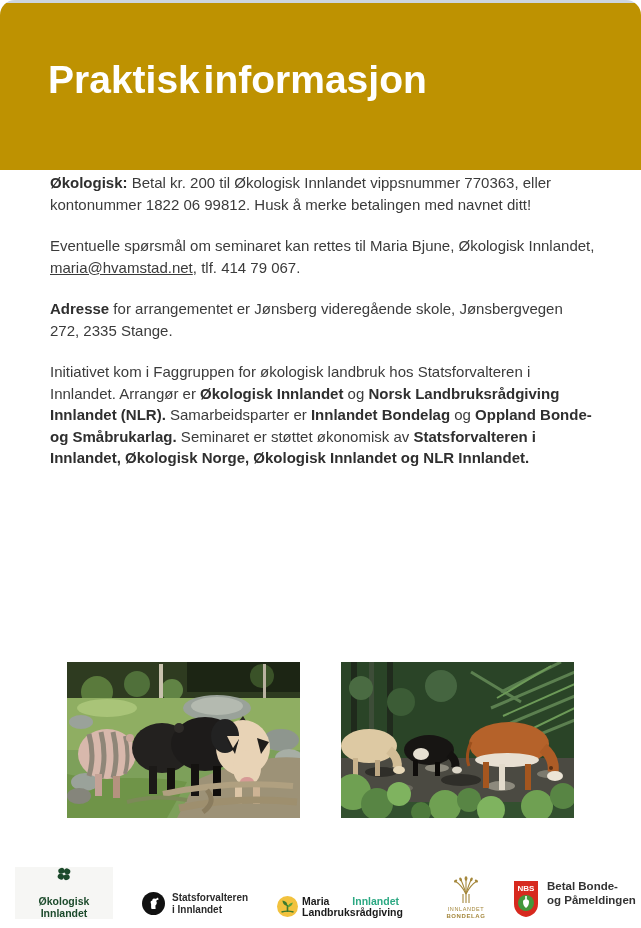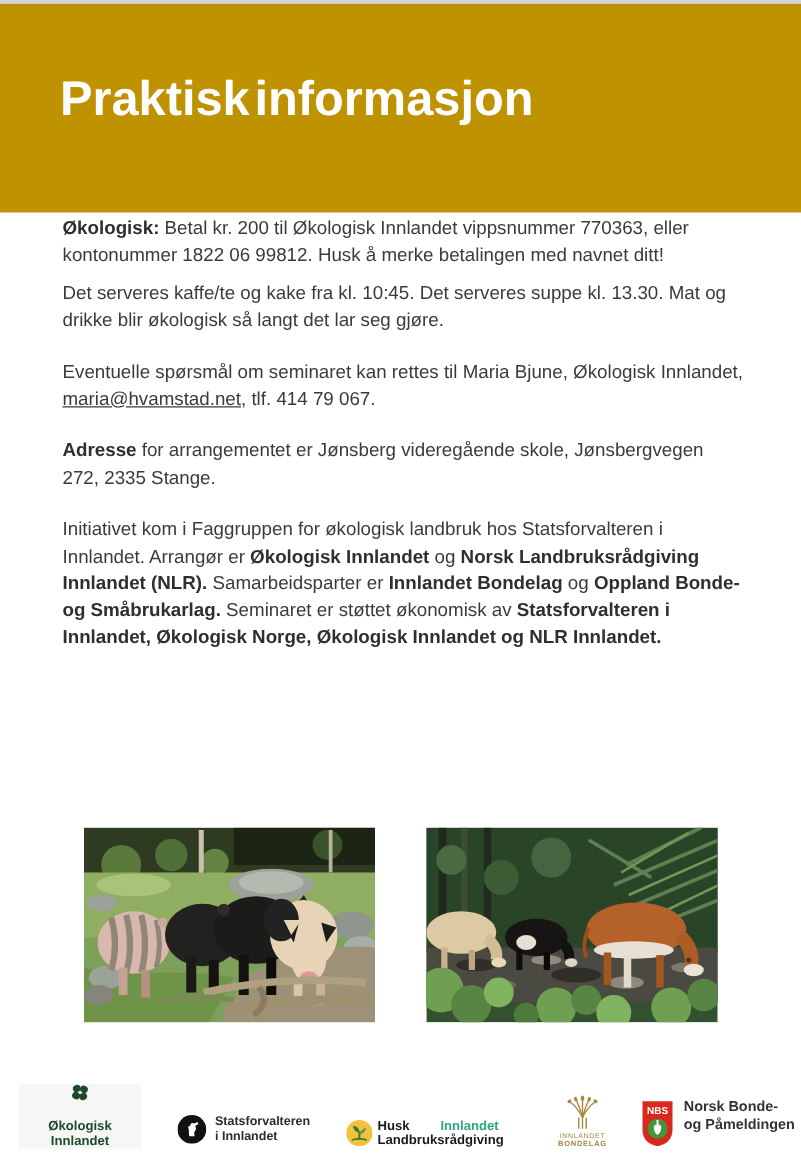--- a/index.html
+++ b/index.html
@@ -1,18 +1,18 @@
 <!DOCTYPE html>
 <html><head>
 <meta charset="utf-8">
 <style>
   html,body{margin:0;padding:0;background:#ffffff;}
   .page{
     position:relative;width:641px;height:928px;background:#ffffff;overflow:hidden;
-    font-family:"Liberation Sans", sans-serif;color:#3b3b3b;
+    font-family:"Liberation Sans", sans-serif;color:#3b3b3b;border-radius:15px;
   }
   .top-line{position:absolute;left:0;top:0;width:641px;height:3px;background:#ccd5e0;}
   .banner{position:absolute;left:0;top:3px;width:641px;height:167px;background:#be9201;}
   .banner h1{
     margin:0;padding:56px 0 0 48px;color:#ffffff;font-size:39px;font-weight:700;
     letter-spacing:0px;word-spacing:-7px;line-height:1.1;
   }
   .content{position:absolute;left:50px;top:172px;width:545px;font-size:15px;line-height:21.5px;}
   .content p{margin:0 0 9px 0;}
   .content p.gap{margin-top:20px;}
@@ -46,21 +46,20 @@
 
 <div class="page">
   <div class="top-line"></div>
 
   <header class="banner">
     <h1>Praktisk informasjon</h1>
   </header>
 
   <main class="content">
       <p class=""><span class="b">Økologisk:</span><span> Betal kr. 200 til Økologisk Innlandet vippsnummer 770363, eller kontonummer 1822 06 99812. Husk å merke betalingen med navnet ditt!</span></p>
-      <p class=""><span>Det serveres kaffe/te og kake fra kl. 10:45. Det serveres suppe kl. 13.30. Mat og drikke blir økologisk så langt det lar seg gjøre.</span></p>
       <p class="gap"><span>Eventuelle spørsmål om seminaret kan rettes til Maria Bjune, Økologisk Innlandet, </span><span class="u">maria@hvamstad.net</span><span>, tlf. 414 79 067.</span></p>
       <p class="gap"><span class="b">Adresse</span><span> for arrangementet er Jønsberg videregående skole, Jønsbergvegen 272, 2335 Stange.</span></p>
       <p class="gap"><span>Initiativet kom i Faggruppen for økologisk landbruk hos Statsforvalteren i Innlandet. Arrangør er </span><span class="b">Økologisk Innlandet</span><span> og </span><span class="b">Norsk Landbruksrådgiving Innlandet (NLR).</span><span> Samarbeidsparter er </span><span class="b">Innlandet Bondelag</span><span> og </span><span class="b">Oppland Bonde- og Småbrukarlag.</span><span> Seminaret er støttet økonomisk av </span><span class="b">Statsforvalteren i Innlandet, Økologisk Norge, Økologisk Innlandet og NLR Innlandet.</span></p>
     </main>
 
   <div class="photos">
 
     <figure class="photo">
       <svg width="233" height="156" viewBox="0 0 233 156">
         <rect width="233" height="156" fill="#7da05a"></rect>
@@ -233,21 +232,21 @@
     <div class="logo logo-nlr">
       <svg width="21" height="21" viewBox="0 0 21 21">
         <circle cx="10.5" cy="10.5" r="10.5" fill="#f2c23e"></circle>
         <path d="M10.5 16 L10.5 9" stroke="#3e7a2d" stroke-width="1.6"></path>
         <path d="M10.5 10 C7 9.5 5.5 7 5.5 4.5 C9 5 10.5 7 10.5 10 Z" fill="#3e7a2d"></path>
         <path d="M10.5 11.5 C13.5 11 15.5 9 15.8 6.5 C12.5 7 11 9 10.5 11.5 Z" fill="#57a03c"></path>
         <path d="M4.5 16 Q10.5 14.2 16.5 16" stroke="#3e7a2d" stroke-width="1.4" fill="none"></path>
       </svg>
       <div class="nlr-text">
         <div class="nlr-row1">
-          <span>Husk</span>
+          <span>Maria</span>
           <span class="nlr-region">Innlandet</span>
         </div>
         <div>Landbruksrådgiving</div>
       </div>
     </div>
 
     <div class="logo logo-bondelag">
       <svg width="30" height="28" viewBox="0 0 30 28">
         <g stroke="#a4873b" stroke-width="1.1" fill="none">
           <path d="M15 18 L15 2"></path>
@@ -275,19 +274,19 @@
 
     <div class="logo logo-nbs">
       <svg width="26" height="38" viewBox="0 0 26 38">
         <path d="M1 1 L25 1 L25 24 C25 32 19 36 13 37 C7 36 1 32 1 24 Z" fill="#d7291e"></path>
         <text x="13" y="11" text-anchor="middle" font-family="Liberation Sans, sans-serif" font-size="8" font-weight="bold" fill="#ffffff">NBS</text>
         <circle cx="13" cy="23" r="8" fill="#43973b"></circle>
         <path d="M13 16 L13 23" stroke="#ffffff" stroke-width="1.6"></path>
         <path d="M10 22 C10 20 11 19.5 13 19.5 C15 19.5 16 20 16 22 C16 25 14.5 27 13 28 C11.5 27 10 25 10 22 Z" fill="#ffffff"></path>
       </svg>
       <div class="nbs-text">
-        <div>Norsk Bonde-</div>
+        <div>Betal Bonde-</div>
         <div>og Påmeldingen</div>
       </div>
     </div>
 
   </footer>
 </div>
 
 </body></html>

